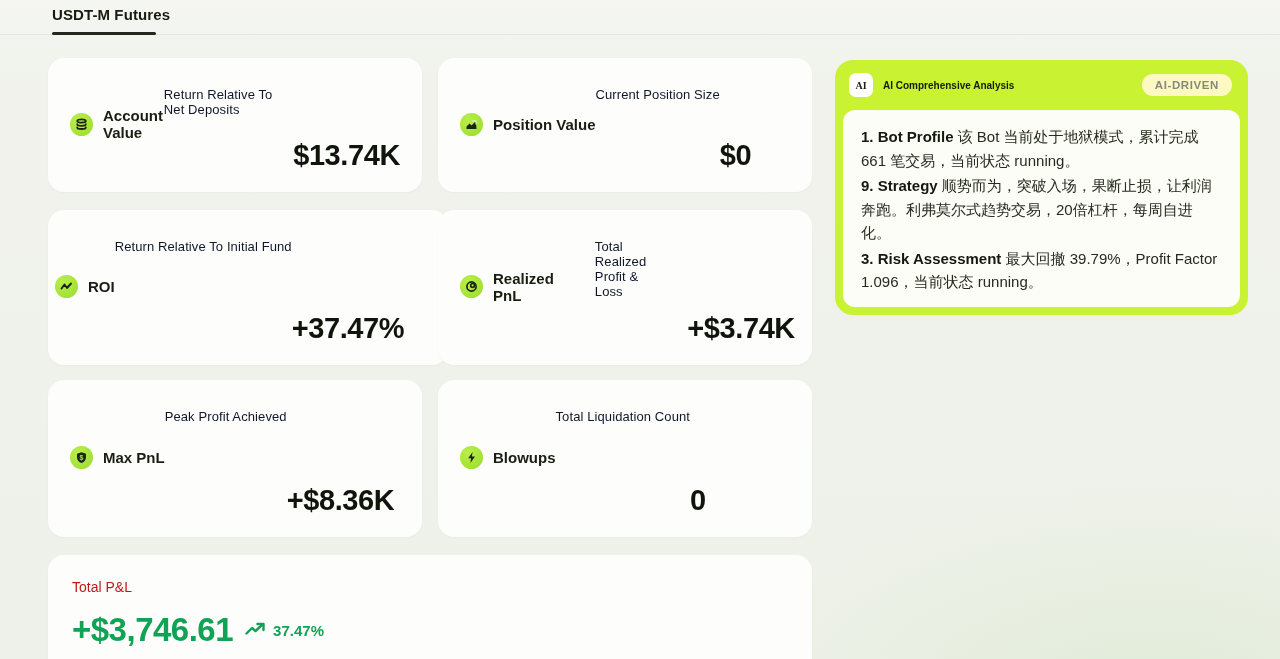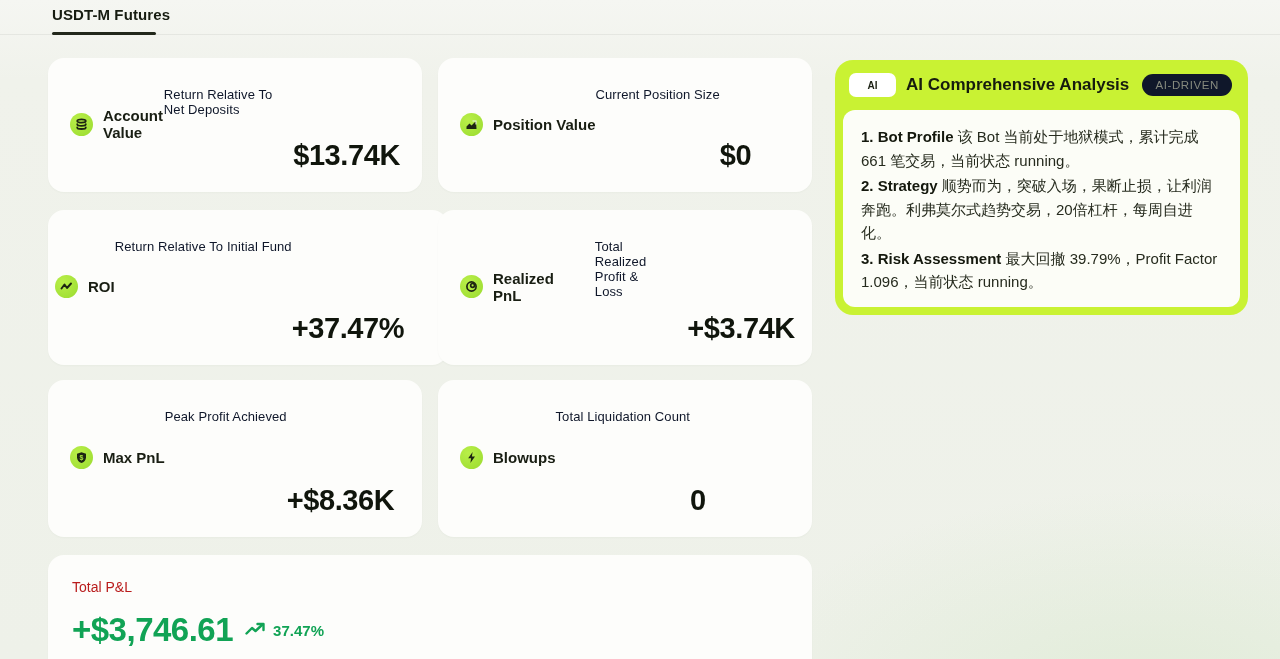--- a/index.html
+++ b/index.html
@@ -35,28 +35,28 @@
     display:flex; align-items:center; justify-content:center;
   }
   .card-title { font-size:15px; font-weight:700; color:#191e13; }
   .card-sub { margin-top:11px; font-size:13px; color:#0f172a; letter-spacing:0.1px; }
   .card-value { margin-top:auto; font-size:29px; font-weight:700; color:#10150c; letter-spacing:-0.4px; }
 
   
   .ai-panel { position:absolute; left:835px; top:60px; width:413px; height:255px; background:#c9f233; border-radius:18px; }
   .ai-head { height:50px; display:flex; align-items:center; gap:10px; padding:0 16px 0 14px; }
   .ai-badge {
-    width:47px; height:24px; background:#ffffff; border-radius:7px;
+    width:24px; height:24px; background:#ffffff; border-radius:7px;
     display:flex; align-items:center; justify-content:center;
-    font-size:10px; font-weight:800; color:#1b2013;
+    font-size:10px; font-weight:800; color:#1b2013;font-family:Liberation Serif, serif;
   }
-  .ai-title { font-size:17px; font-weight:700; color:#161b0e; }
+  .ai-title { font-size:10px; font-weight:700; color:#161b0e; }
   .ai-tag {
-    margin-left:auto; background:#0f172a; border-radius:999px; padding:5px 13px;
-    font-size:11.5px; font-weight:400; color:#85897e; letter-spacing:0.6px;
+    margin-left:auto; background:#fef9c3; border-radius:999px; padding:5px 13px;
+    font-size:11.5px; font-weight:700; color:#85897e; letter-spacing:0.6px;
   }
   .ai-body {
     position:absolute; left:8px; right:8px; top:50px; bottom:8px;
     background:#fcfdf7; border-radius:12px; padding:13px 16px 12px 16px;
     font-size:15px; line-height:23.5px; color:#262b1e; overflow:hidden;
   }
   .ai-body p { margin:2px; }
   .ai-label { font-weight:700; color:#14180d; }
 
   
@@ -168,21 +168,21 @@
   </div>
 
   <div class="ai-panel">
     <div class="ai-head">
       <span class="ai-badge">AI</span>
       <span class="ai-title">AI Comprehensive Analysis</span>
       <span class="ai-tag">AI-DRIVEN</span>
     </div>
     <div class="ai-body">
       <p><span class="ai-label">1. Bot Profile</span><span> 该 Bot 当前处于地狱模式，累计完成 661 笔交易，当前状态 running。</span></p>
-      <p><span class="ai-label">2. Strategy</span><span> 顺势而为，突破入场，果断止损，让利润奔跑。利弗莫尔式趋势交易，20倍杠杆，每周自进化。</span></p>
+      <p><span class="ai-label">9. Strategy</span><span> 顺势而为，突破入场，果断止损，让利润奔跑。利弗莫尔式趋势交易，20倍杠杆，每周自进化。</span></p>
       <p><span class="ai-label">3. Risk Assessment</span><span> 最大回撤 39.79%，Profit Factor 1.096，当前状态 running。</span></p>
     </div>
   </div>
 
   <div class="total-card">
     <div class="total-label">Total P&amp;L</div>
     <div class="total-row">
       <span class="total-value">+$3,746.61</span>
       <span class="total-pct">
         <svg width="21" height="14" viewBox="0 0 21 14">

